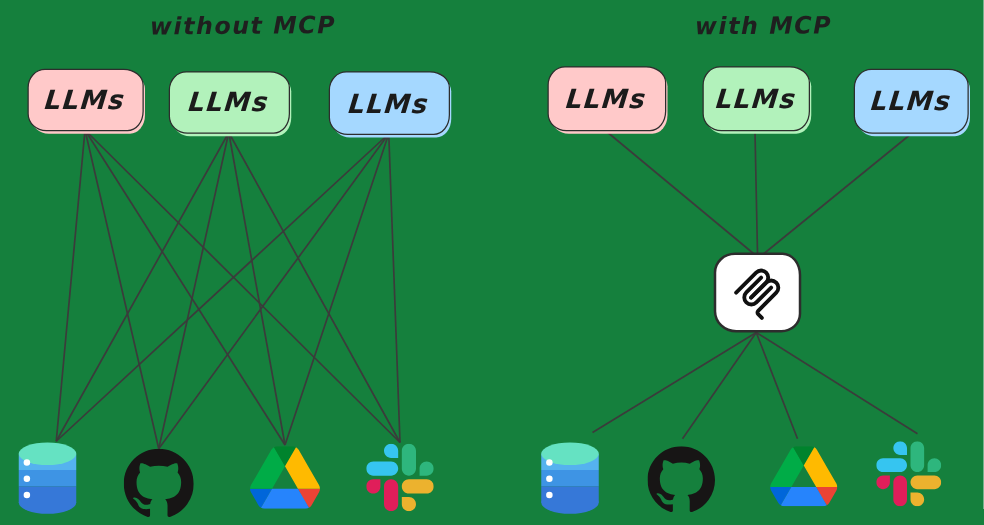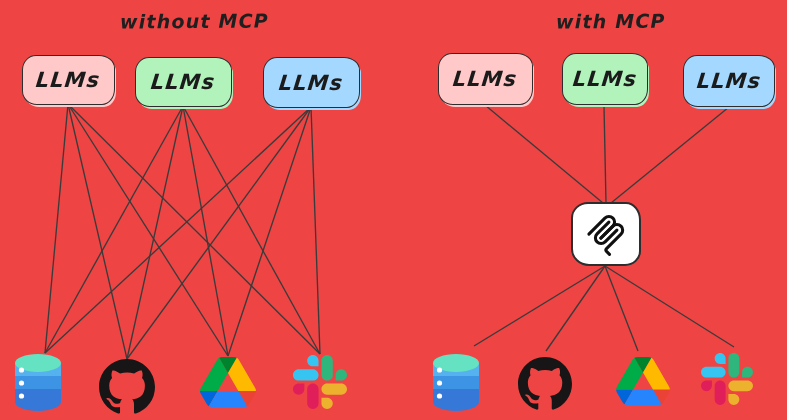--- a/index.html
+++ b/index.html
@@ -1,17 +1,17 @@
 <!DOCTYPE html>
 <html><head>
 <meta charset="utf-8">
 <style>
   html,body{margin:0;padding:0;background:#ffffff;}
   .canvas{
-    position:relative;width:787px;height:420px;background:#ef4444;overflow:hidden;
+    position:relative;width:787px;height:420px;background:#15803d;overflow:hidden;
     font-family:"DejaVu Sans","Liberation Sans",sans-serif;color:#1d1d1d;
   }
   .wires{position:absolute;left:0;top:0;width:787px;height:420px;}
   .wires line{stroke:#3b3b3b;stroke-width:1.35;}
   .title{
     position:absolute;font-size:19px;font-weight:600;letter-spacing:1.2px;
     color:#1f1f1f;white-space:nowrap;transform:rotate(-0.4deg);
     font-style:italic;
   }
   .llm{

